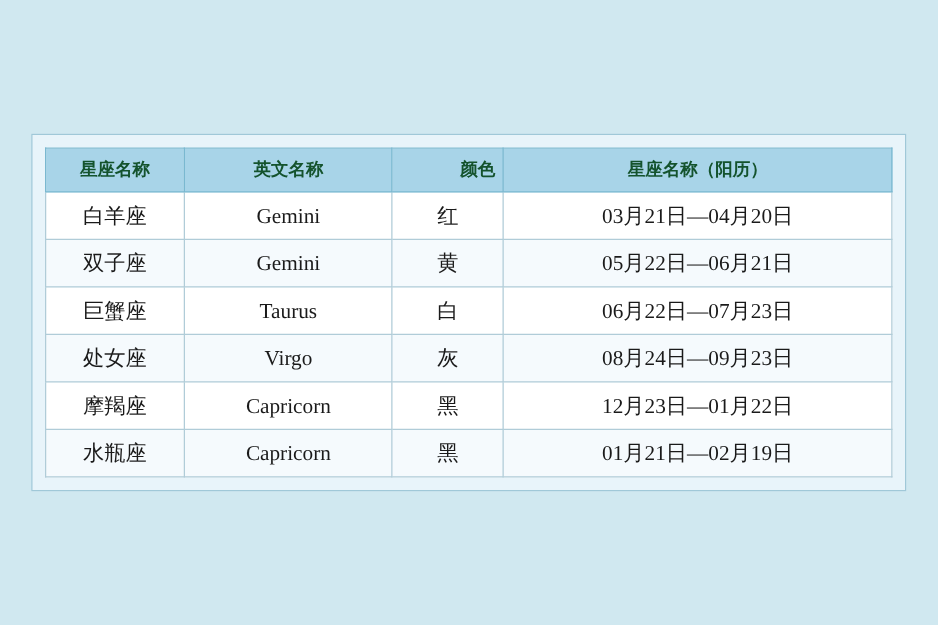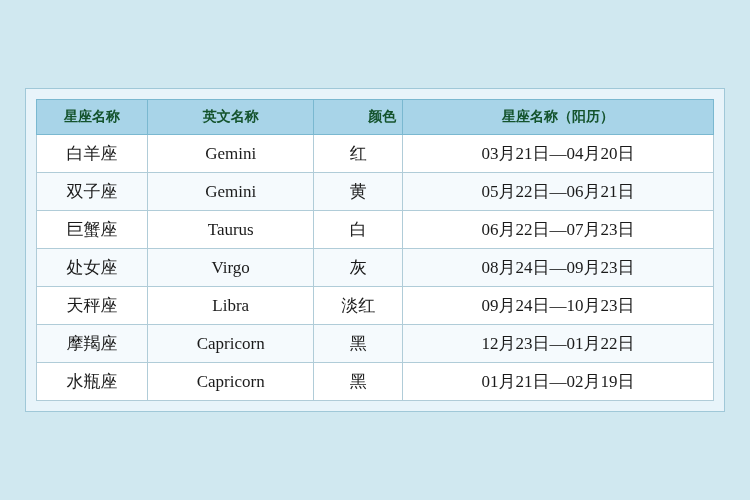--- a/index.html
+++ b/index.html
@@ -95,26 +95,20 @@
           <td>白</td>
           <td>06月22日—07月23日</td>
         </tr>
         <tr>
           <td>处女座</td>
           <td>Virgo</td>
           <td>灰</td>
           <td>08月24日—09月23日</td>
         </tr>
         <tr>
-          <td>天秤座</td>
-          <td>Libra</td>
-          <td>淡红</td>
-          <td>09月24日—10月23日</td>
-        </tr>
-        <tr>
           <td>摩羯座</td>
           <td>Capricorn</td>
           <td>黑</td>
           <td>12月23日—01月22日</td>
         </tr>
         <tr>
           <td>水瓶座</td>
           <td>Capricorn</td>
           <td>黑</td>
           <td>01月21日—02月19日</td>

